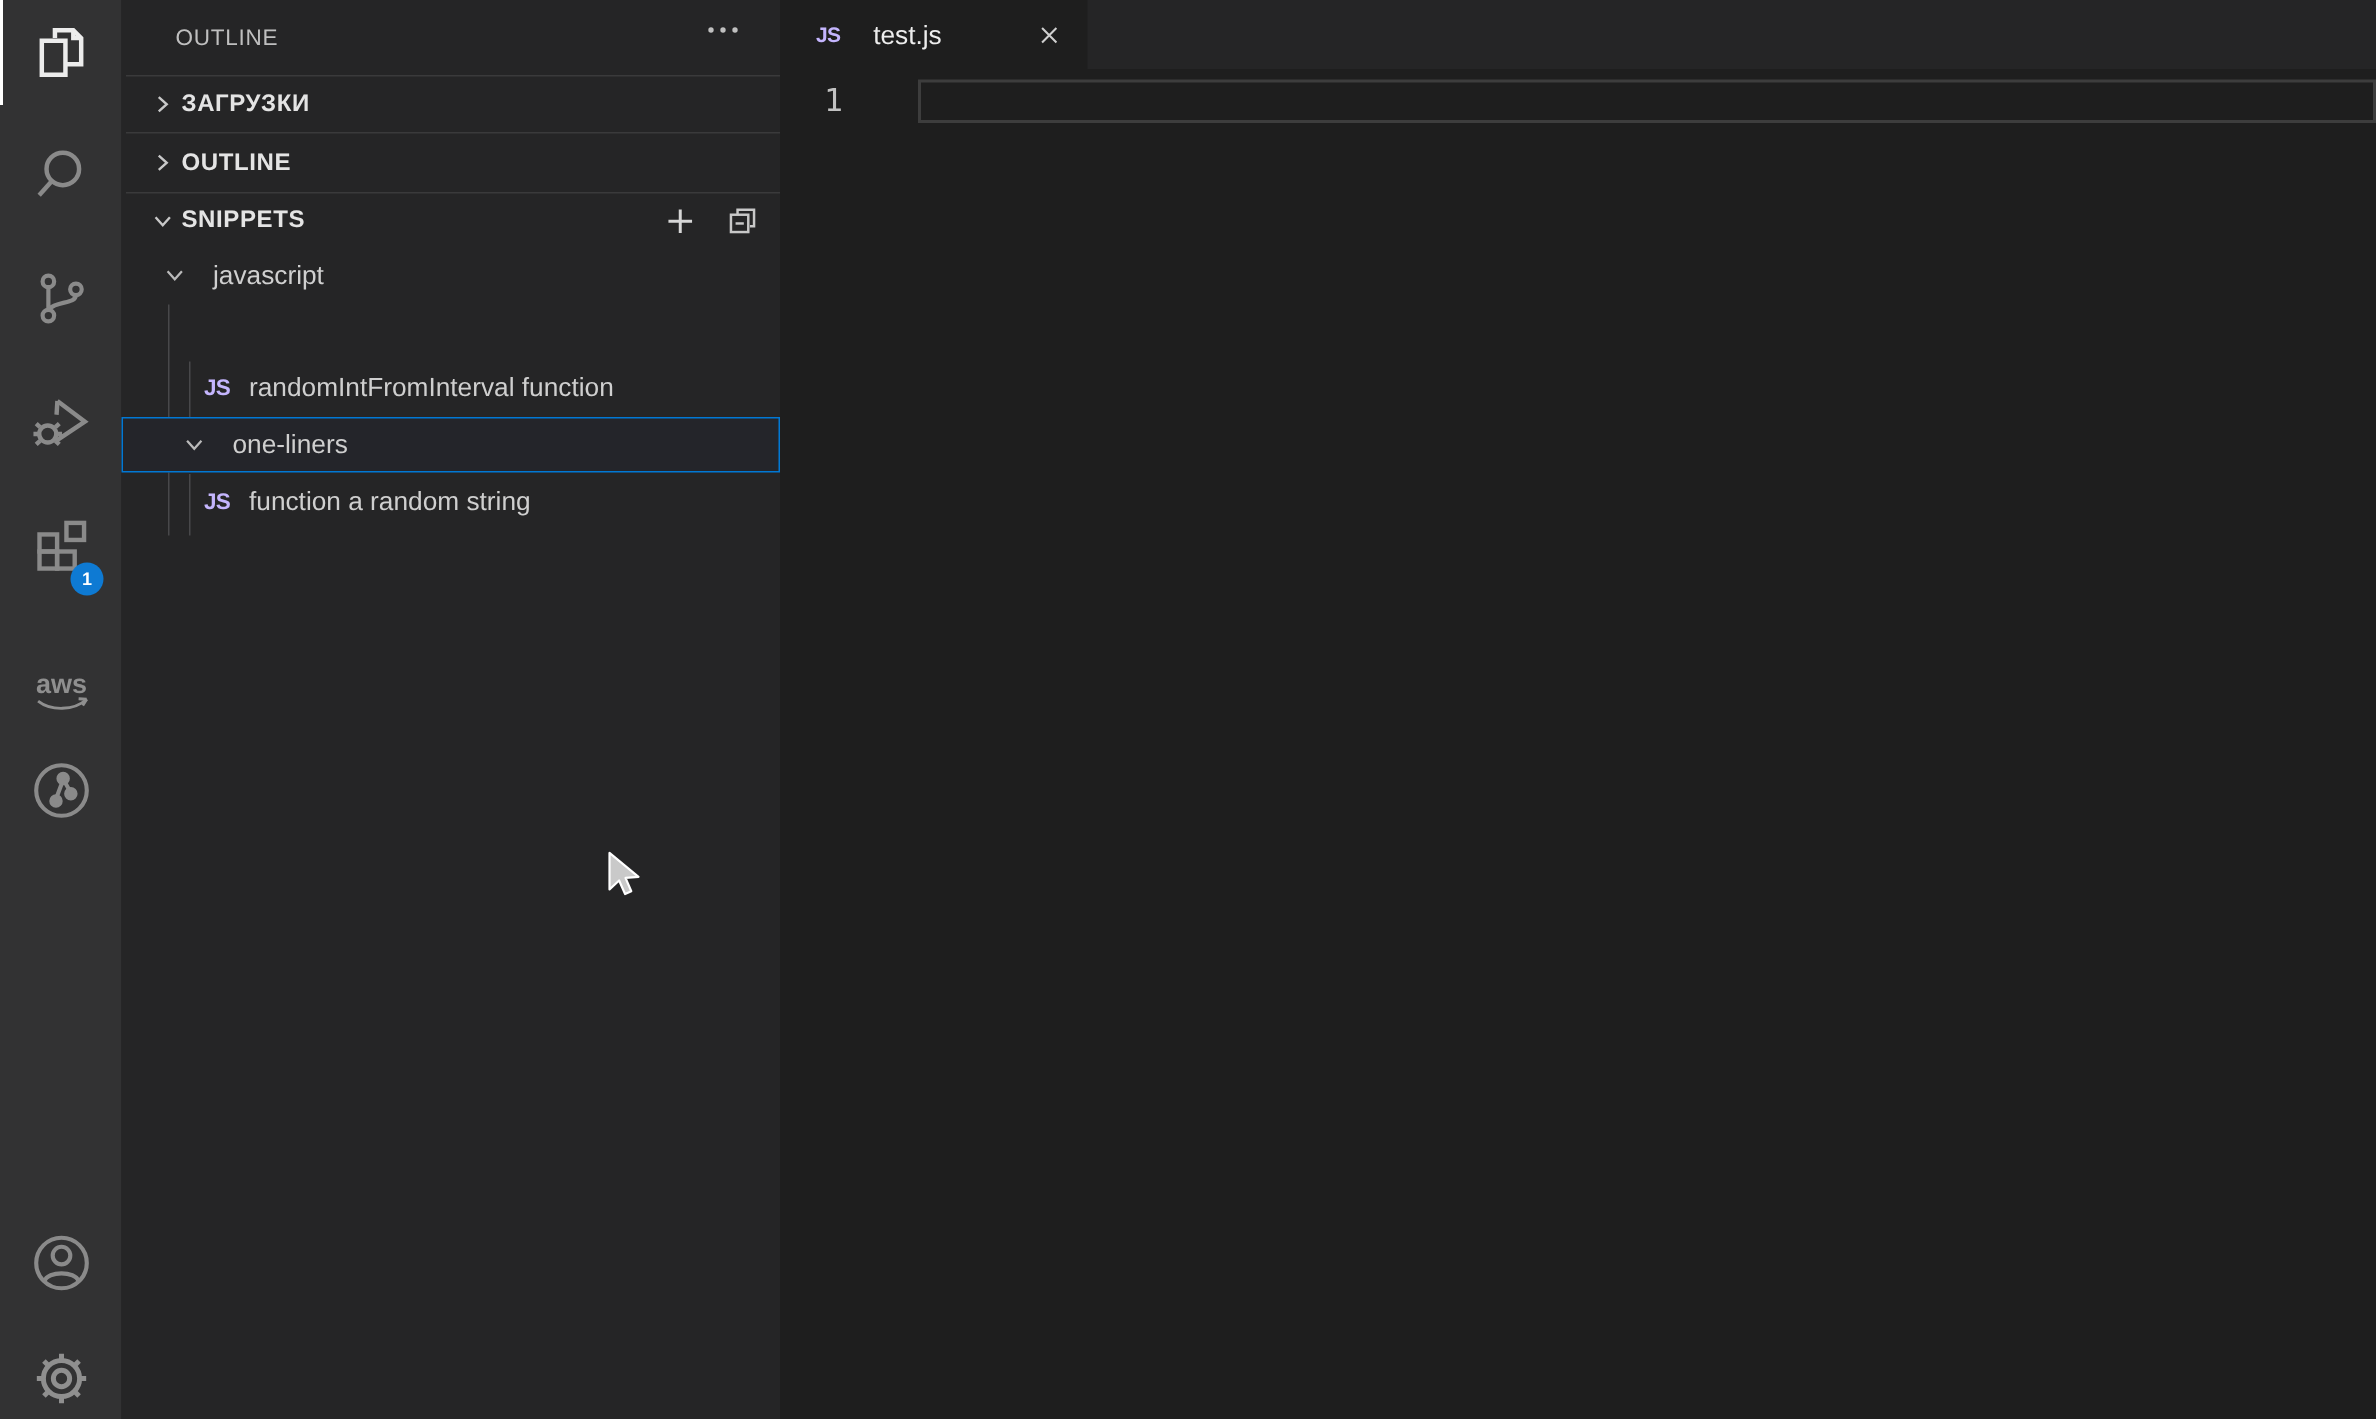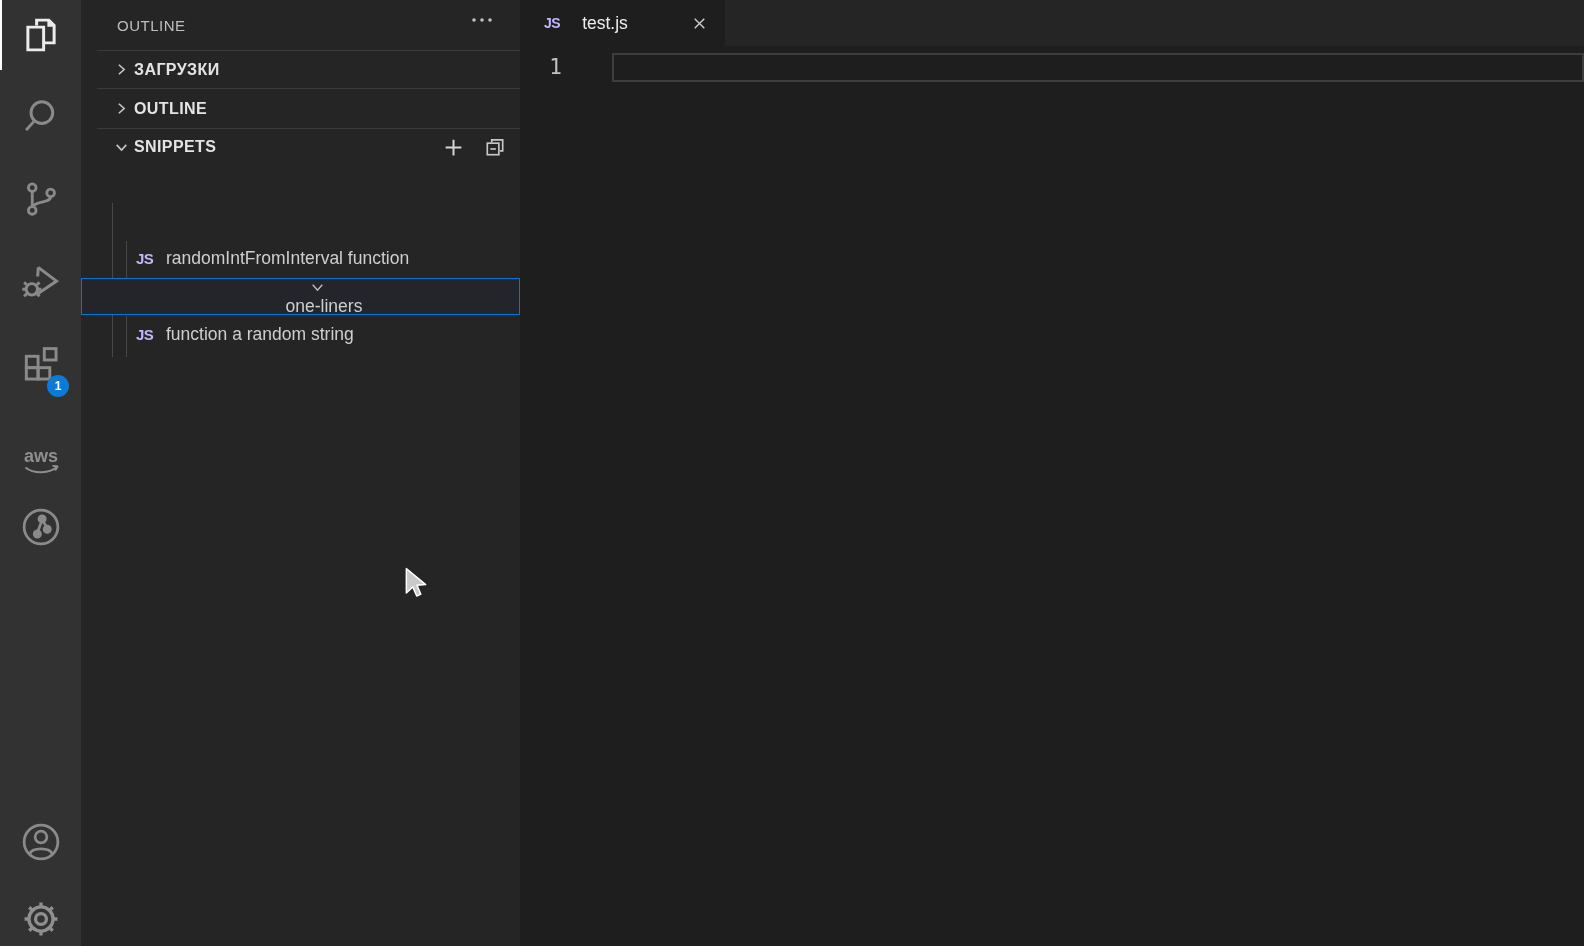--- a/index.html
+++ b/index.html
@@ -15,38 +15,38 @@
   .ab-badge { position:absolute; right:12px; bottom:2px; width:22px; height:22px; border-radius:50%;
     background:#0e7ad3; color:#ffffff; font-size:12px; font-weight:700;
     display:flex; align-items:center; justify-content:center; }
 
   
   .sidebar { position:absolute; left:81px; top:0; width:439px; height:946px; background:#252526; }
   .sidebar-header { position:absolute; top:0; left:0; right:0; height:50px; display:flex; align-items:center; }
   .sidebar-title { margin-left:36px; font-size:15px; letter-spacing:.5px; color:#bfbfbf; }
   .more-dots { position:absolute; right:24px; top:14px; cursor:pointer; padding:2px; }
 
-  .section { position:absolute; left:16px; right:0; display:flex; align-items:center;
+  .section { position:absolute; left:3px; right:0; display:flex; align-items:center;
     border-top:1px solid rgba(204,204,204,.13); cursor:pointer; }
   .section .tw { width:24px; margin-left:12px; display:flex; justify-content:center; }
   .section-label { margin-left:1px; font-size:16px; font-weight:700; letter-spacing:.4px; color:#e4e4e4; }
   .section-actions { position:absolute; right:14px; display:flex; gap:20px; align-items:center; }
   .icon-btn { cursor:pointer; display:flex; align-items:center; justify-content:center; width:22px; height:22px; }
 
   
   .tree { position:absolute; left:0; right:0; top:165px; height:192px; }
   .tree-row { position:absolute; left:0; right:0; height:37.6px; display:flex; align-items:center; cursor:pointer; }
   .tree-row .twistie { width:26px; display:flex; justify-content:center; }
   .tree-label { margin-left:13px; font-size:17.5px; color:#cfcfcf; white-space:nowrap; }
   .lvl1 { padding-left:22px; }
   .lvl2 { padding-left:34px; }
   .lvl3 { padding-left:55px; }
   .js-badge { width:24px; font-size:15px; font-weight:700; color:#c4b5fd; letter-spacing:-0.5px; }
   .lvl3 .tree-label { margin-left:6px; }
-  .tree-row.selected { border:1px solid #0178d4; background:#24252a;flex-direction:column; }
+  .tree-row.selected { border:1px solid #0178d4; background:#24252a; }
   .guide { position:absolute; width:1px; background:#48484a; }
 
   
   .editor { position:absolute; left:520px; top:0; right:0; bottom:0; background:#1e1e1e; }
   .tab-bar { position:absolute; left:0; right:0; top:0; height:46px; background:#252526; }
   .tab { position:absolute; left:0; top:0; width:205px; height:46px; background:#1e1e1e;
     display:flex; align-items:center; padding-left:24px; cursor:pointer; }
   .tab .js-badge { width:auto; font-size:14px; }
   .tab-label { margin-left:22px; font-size:17.5px; color:#ededed; }
   .tab-close { margin-left:auto; margin-right:15px; padding:2px; cursor:pointer; display:flex; }
@@ -197,20 +197,28 @@
           </svg>
       </span>
       <span class="section-label">OUTLINE</span>
     </div>
 
     <div class="tree">
       <div class="guide" style="left:31px;top:38px;height:154px"></div>
       <div class="guide" style="left:45px;top:76px;height:37px"></div>
       <div class="guide" style="left:45px;top:151px;height:41px"></div>
 
+      <div class="tree-row lvl1" style="top:0">
+        <span class="twistie">
+          <svg width="17" height="17" viewBox="0 0 16 16" fill="none" stroke="#bababa" stroke-width="1.4">
+              <path d="M3.5 5.5 L8 10.5 L12.5 5.5"></path>
+            </svg>
+        </span>
+        <span class="tree-label">javascript</span>
+      </div>
 
 
       <div class="tree-row lvl3" style="top:75.2px">
         <span class="js-badge">JS</span>
         <span class="tree-label">randomIntFromInterval function</span>
       </div>
 
       <div class="tree-row lvl2 selected" style="top:112.8px">
         <span class="twistie">
           <svg width="17" height="17" viewBox="0 0 16 16" fill="none" stroke="#bababa" stroke-width="1.4">

